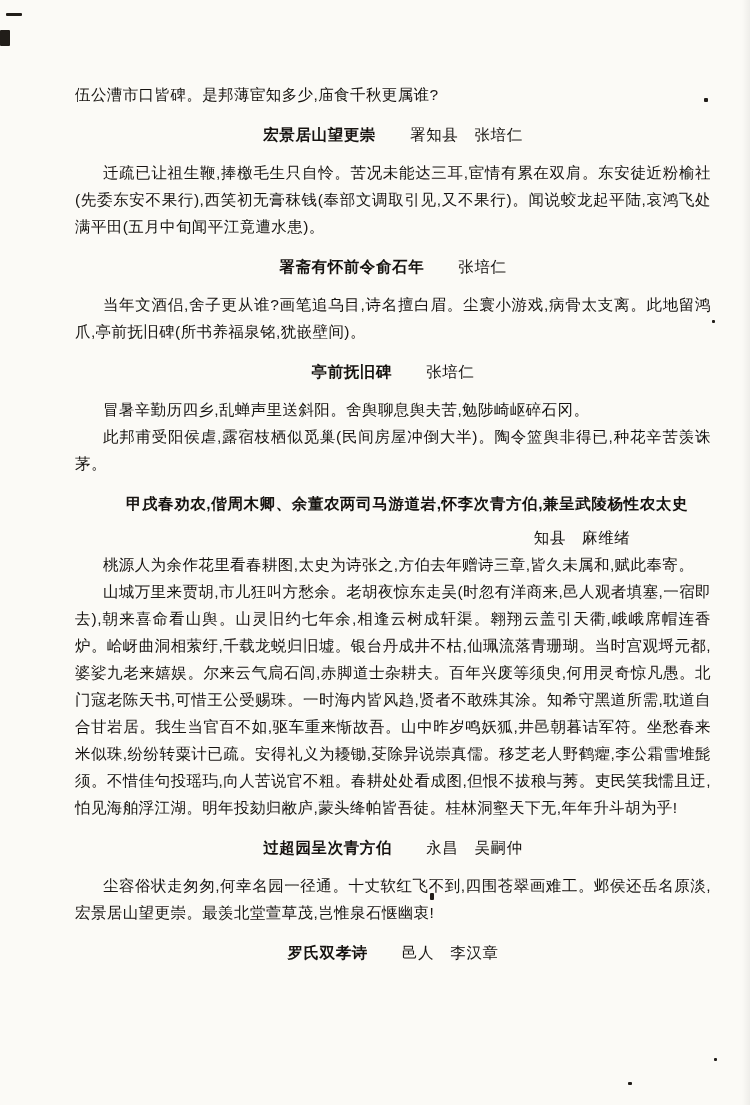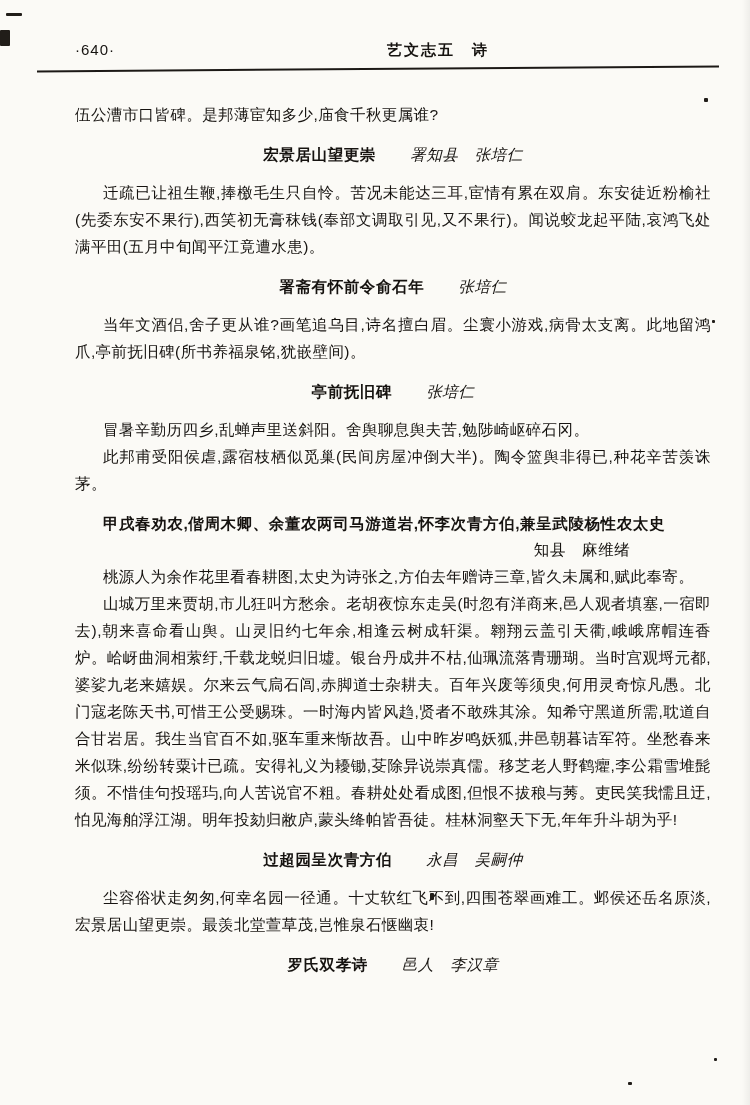--- a/index.html
+++ b/index.html
@@ -39,49 +39,44 @@
   }
   .para.no-indent{text-indent:0;margin-top:41px;}
   .poem-section{margin:0;}
   .title-line{
     text-align:center;
     font-size:15.5px;line-height:27px;
     margin:13px 0 11px 0;
     letter-spacing:0.6px;
   }
   .poem-title{font-weight:bold;}
-  .poem-byline{font-weight:normal;margin-left:2.2em;font-style:italic;}
+  .poem-byline{font-weight:normal;margin-left:2.2em;}
   
   .title-line.block{
-    text-align:left;text-indent:1.8em;margin-bottom:0;
+    text-align:center;text-indent:1.8em;margin-bottom:8px;
   }
   .byline-line{
     text-align:right;padding-right:5.2em;
     font-size:15.5px;line-height:26px;
     letter-spacing:0.6px;
   }
   
   .speck{position:absolute;background:#211d19;border-radius:1px;}
   .page-edge-shade{
     position:absolute;top:0;right:0;width:8px;height:100%;
     background:linear-gradient(to right,rgba(0,0,0,0),rgba(0,0,0,0.05));
   }
 </style>
 </head>
 <body>
 
 <div class="page-edge-shade"></div>
 
 <div class="page-inner">
 
-  <div class="page-header">
-    <span class="page-number">·640·</span>
-    <span class="running-title">艺文志五　诗</span>
-    <div class="header-rule"></div>
-  </div>
 
   <div class="page-body">
     <p class="para no-indent">伍公漕市口皆碑。是邦薄宦知多少,庙食千秋更属谁?</p>
 
   <section class="poem-section">
         <div class="title-line"><span class="poem-title">宏景居山望更崇</span><span class="poem-byline">署知县　张培仁</span></div>
         <p class="para">迁疏已让祖生鞭,捧檄毛生只自怜。苦况未能达三耳,宦情有累在双肩。东安徒近粉榆社(先委东安不果行),西笑初无膏秣钱(奉部文调取引见,又不果行)。闻说蛟龙起平陆,哀鸿飞处满平田(五月中旬闻平江竟遭水患)。</p>
       </section>
       <section class="poem-section">
         <div class="title-line"><span class="poem-title">署斋有怀前令俞石年</span><span class="poem-byline">张培仁</span></div>

